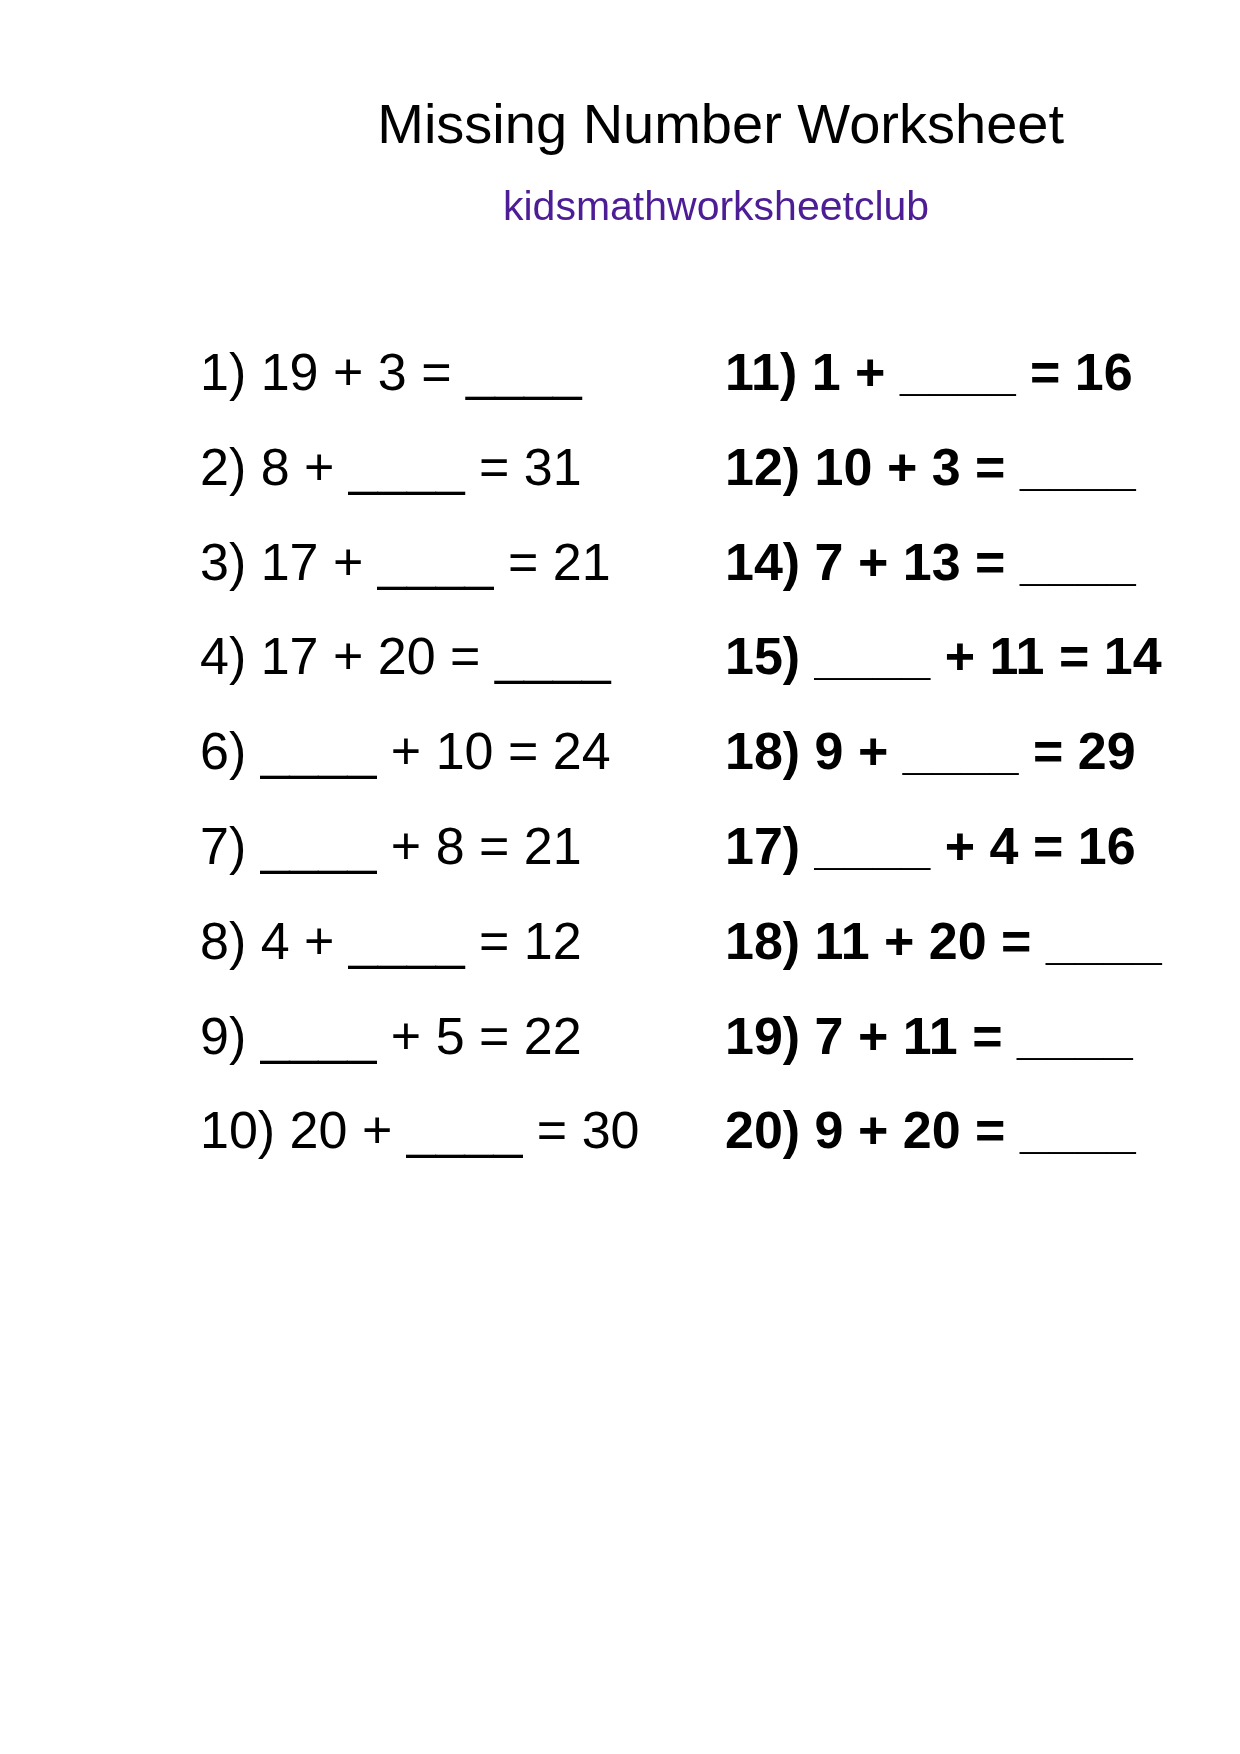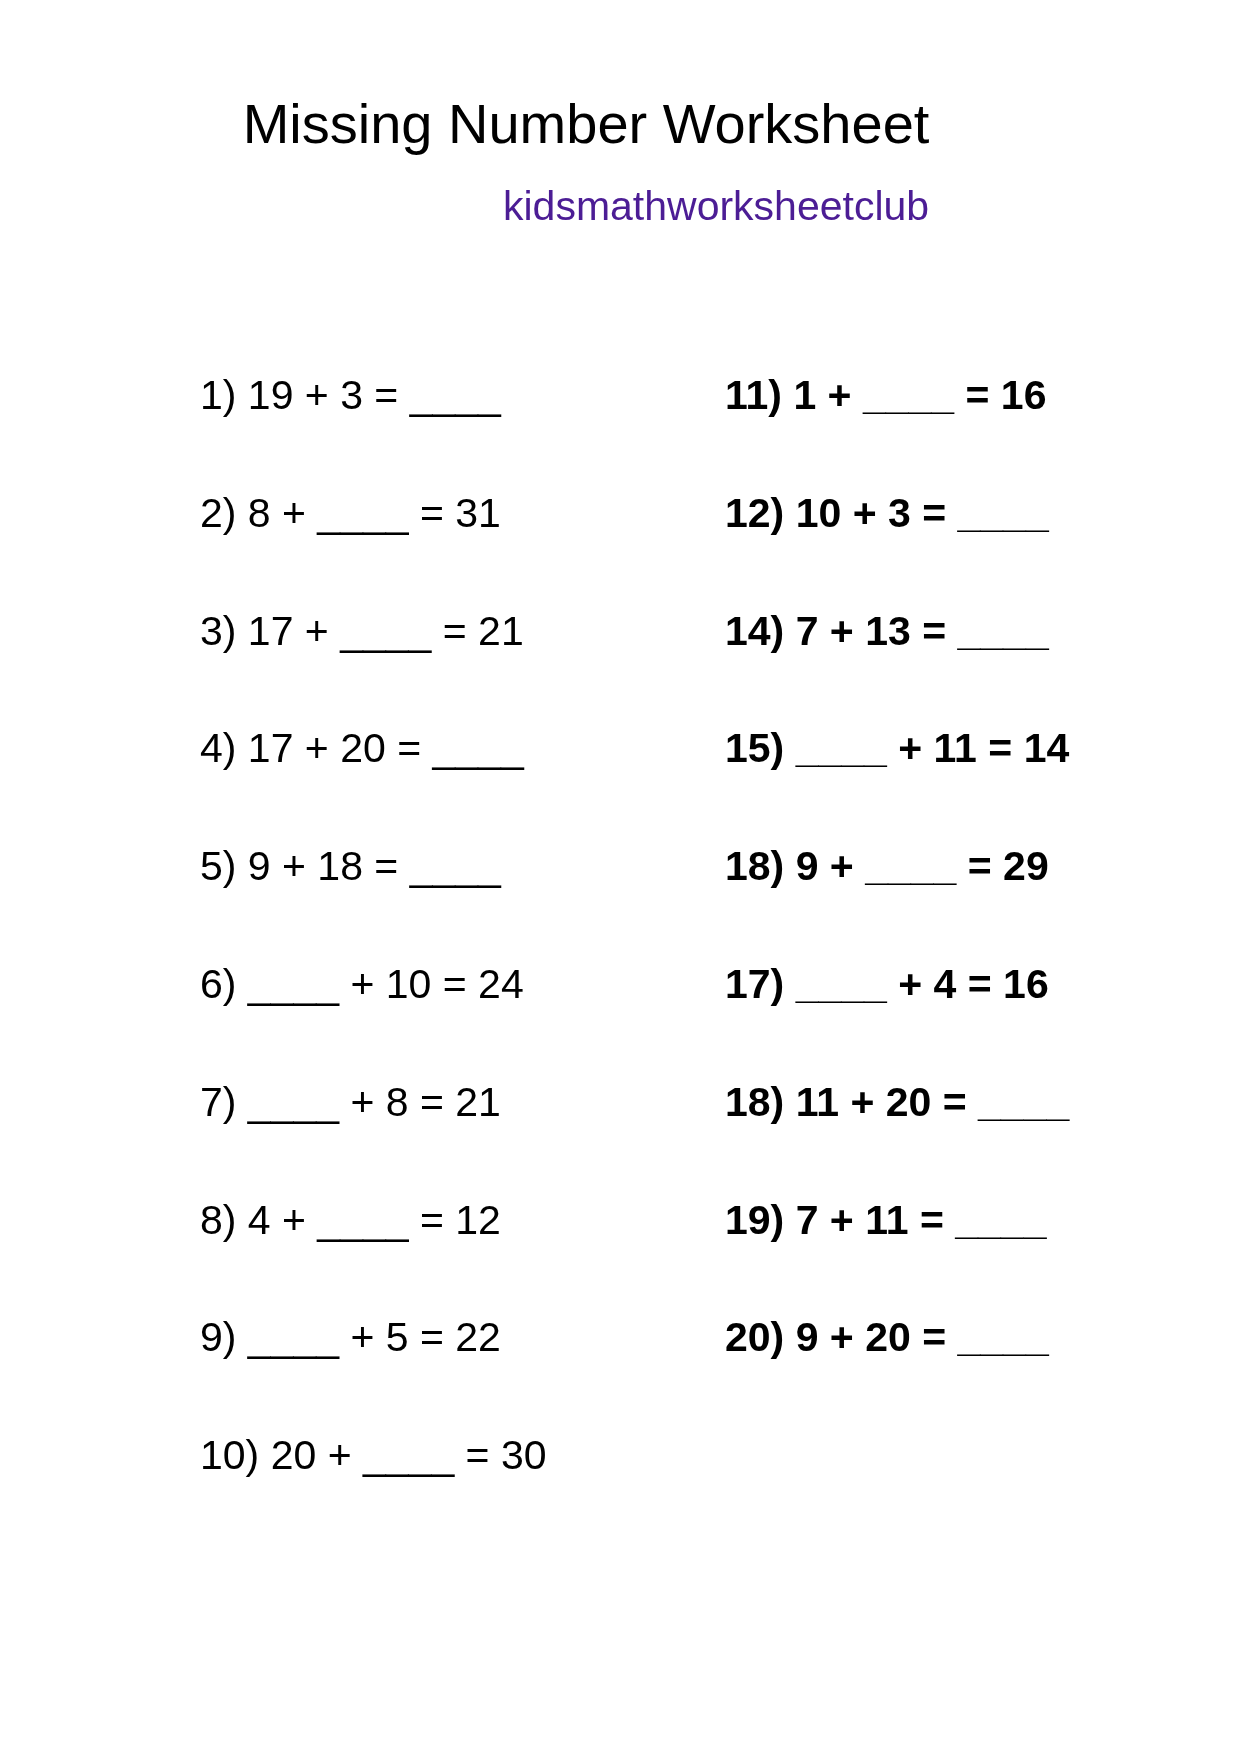--- a/index.html
+++ b/index.html
@@ -1,40 +1,39 @@
 <!DOCTYPE html>
 <html><head>
   <meta charset="utf-8">
   <style>
     html, body { margin: 0; padding: 0; background: #ffffff; }
     body { width: 1240px; height: 1754px; position: relative; overflow: hidden;
            font-family: "Liberation Sans", sans-serif; color: #000; }
-    .title { position: absolute; left: 0; width: 1064px; top: 92px; text-align: center;
+    .title { position: absolute; left: 0; width: 1064px; top: 92px; text-align: right;
              padding-left: 108px; box-sizing: border-box;
              font-size: 56px; line-height: 64px; color: #000; }
     .subtitle { position: absolute; left: 503px; top: 182px; font-size: 41px; line-height: 48px;
                 color: #4c1d95; }
     .col { position: absolute; top: 348px; }
     .col.left { left: 200px; }
     .col.right { left: 725px; font-weight: bold; }
-    .problem { height: 94.8px; font-size: 41px; line-height: 48px; white-space: nowrap; margin-top: 23px; }
+    .problem { height: 94.8px; font-size: 52px; line-height: 48px; white-space: nowrap; }
     .problem .text { white-space: pre; }
   </style>
 </head>
 <body>
 
 <div class="title">Missing Number Worksheet</div>
 <div class="subtitle">kidsmathworksheetclub</div>
 
 <div class="col left">
   <div class="problem"><span class="text">1) 19 + 3 = ____</span></div>
   <div class="problem"><span class="text">2) 8 + ____ = 31</span></div>
   <div class="problem"><span class="text">3) 17 + ____ = 21</span></div>
   <div class="problem"><span class="text">4) 17 + 20 = ____</span></div>
-  <div class="problem"><span class="text">5) 9 + 18 = ____</span></div>
   <div class="problem"><span class="text">6) ____ + 10 = 24</span></div>
   <div class="problem"><span class="text">7) ____ + 8 = 21</span></div>
   <div class="problem"><span class="text">8) 4 + ____ = 12</span></div>
   <div class="problem"><span class="text">9) ____ + 5 = 22</span></div>
   <div class="problem"><span class="text">10) 20 + ____ = 30</span></div>
 </div>
 
 <div class="col right">
   <div class="problem"><span class="text">11) 1 + ____ = 16</span></div>
   <div class="problem"><span class="text">12) 10 + 3 = ____</span></div>

